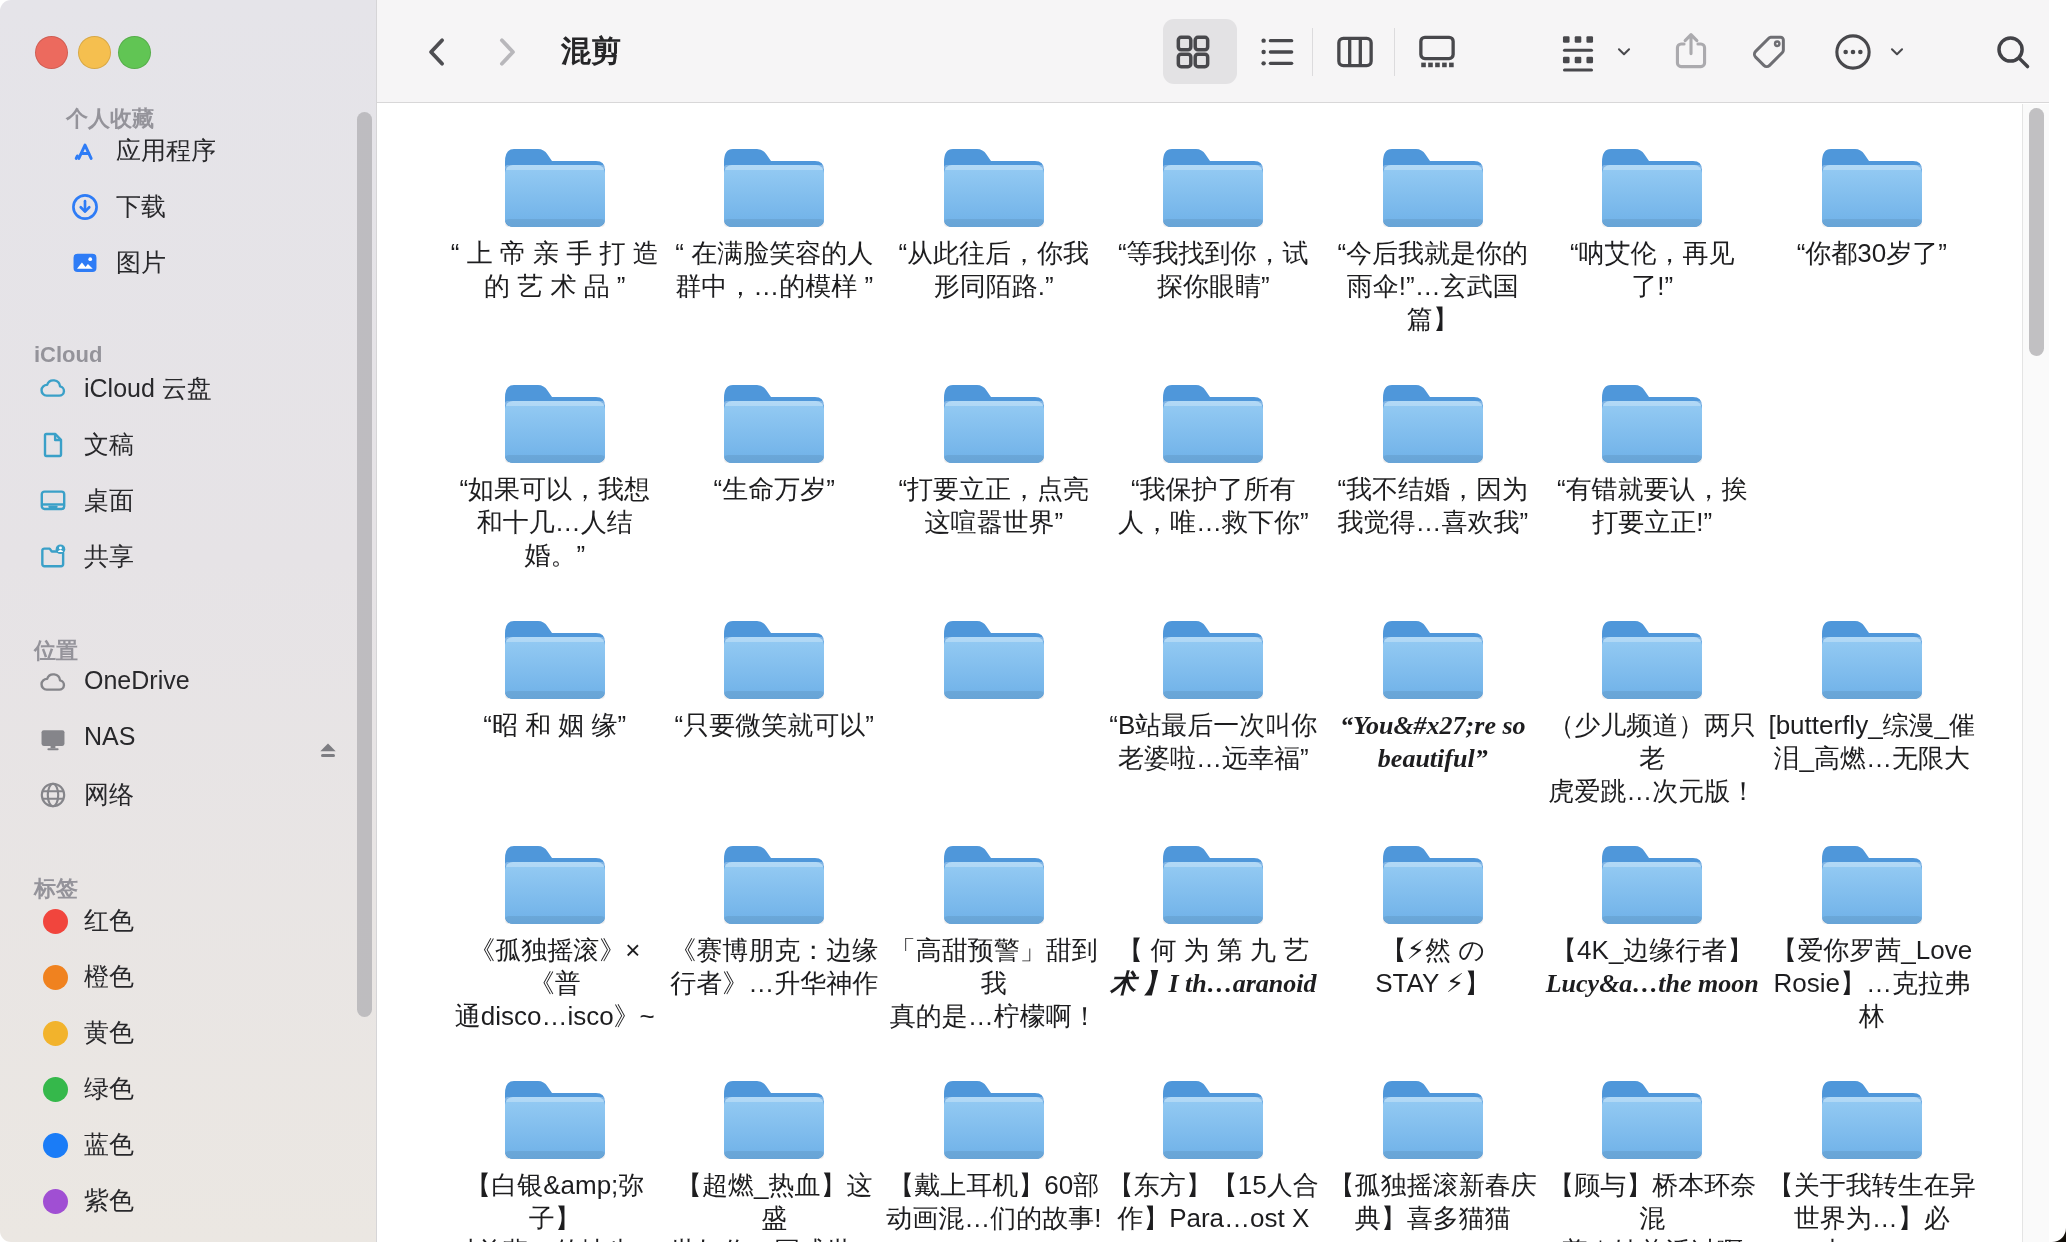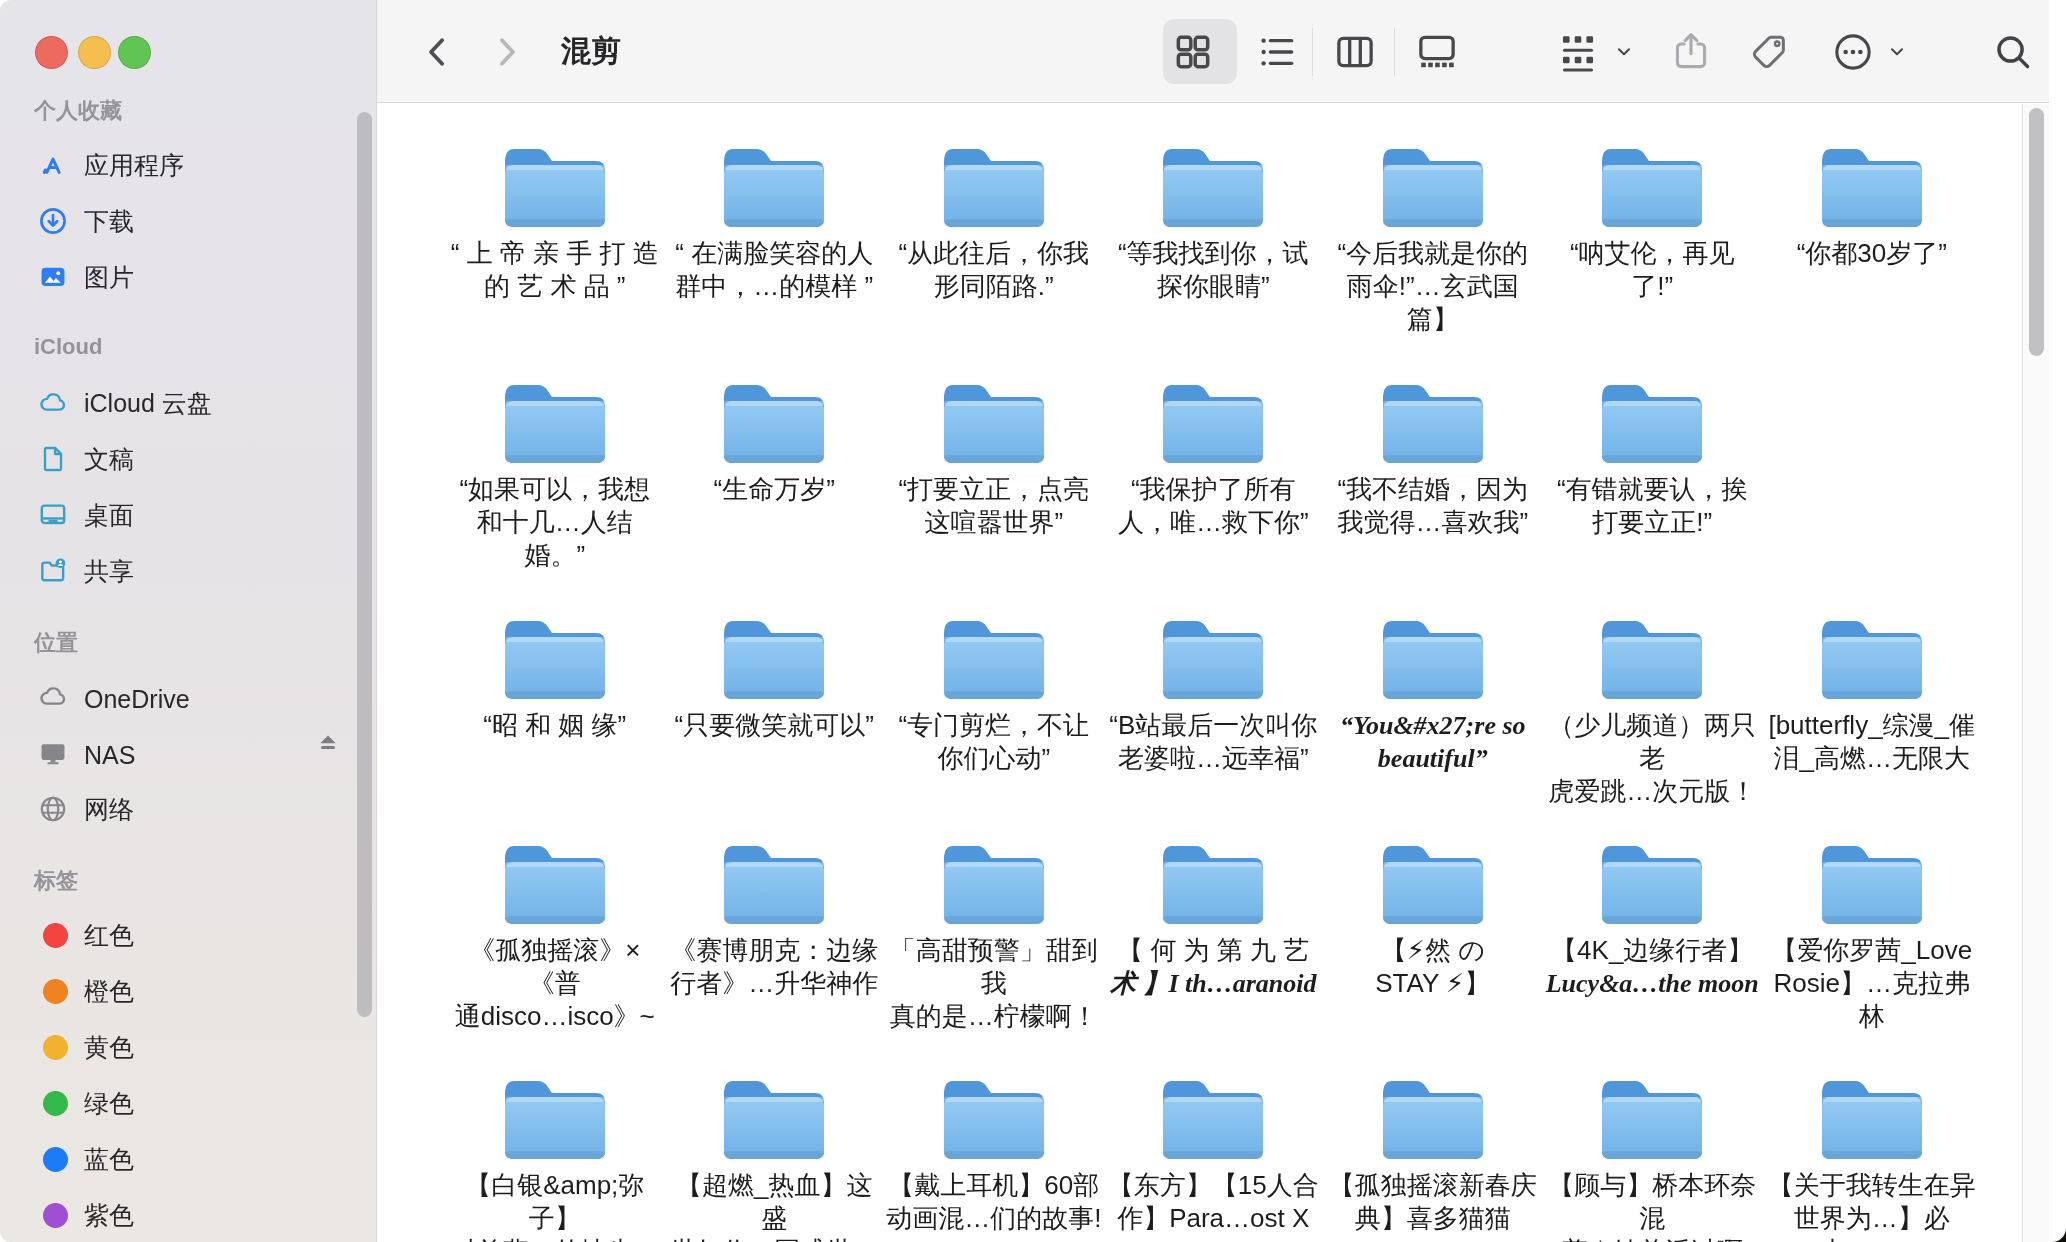--- a/index.html
+++ b/index.html
@@ -16,22 +16,22 @@
        background:linear-gradient(180deg,#e5e4e9 0%,#e6e3e6 45%,#ebe7e2 100%);
        border-right:1px solid #d6d5d7;box-sizing:border-box;}
   .traffic{position:absolute;top:36px;width:33px;height:33px;border-radius:50%;
        box-shadow:inset 0 0 0 1px rgba(0,0,0,.12);}
   .t-close{left:35px;background:#ec6a5e;}
   .t-min{left:78px;background:#f5bf4f;}
   .t-zoom{left:118px;background:#61c554;}
   .sb-sections{position:absolute;left:0;top:96px;width:100%;}
   .sb-header{padding:0 0 6px 34px;font-size:22px;font-weight:700;color:#94939a;height:30px;box-sizing:border-box;}
   .sb-section{margin-top:40px;}
-  .sb-section:first-child{margin-top:0;}
-  .sb-item{position:relative;height:56px;display:flex;align-items:flex-end;padding-left:36px;}
+  .sb-section:first-child{margin-top:8px;padding-left:32px;}
+  .sb-item{position:relative;height:56px;display:flex;align-items:flex-start;padding-left:36px;}
   .sb-icon{width:34px;height:34px;display:flex;align-items:center;justify-content:center;flex:0 0 34px;}
   .sb-icon svg{width:32px;height:32px;}
   .sb-label{margin-left:14px;font-size:25px;color:#28282b;white-space:nowrap;}
   .sb-dot{width:25px;height:25px;border-radius:50%;margin-left:4px;}
   .sb-eject{position:absolute;right:34px;top:14px;width:28px;height:28px;}
   .sb-eject svg{width:28px;height:28px;}
   .sb-thumb{position:absolute;right:4px;top:112px;width:15px;height:905px;
        background:#b6b5b8;border-radius:8px;opacity:.85;}
 
   
@@ -565,24 +565,20 @@
               <span>“只要微笑就可以”</span>
             </div>
           </div>
           <div class="fcell">
             <svg class="folder" viewBox="0 0 114 96">
   <path d="M7 30 Q7 17 16 17 L40 17 Q46 17 49.5 22.5 L54 29 L98 29 Q107 29 107 38 L107 87 Q107 95 98 95 L16 95 Q7 95 7 87 Z" fill="#4f97da"></path>
   <rect x="7" y="33" width="100" height="62" rx="8" fill="url(#fg)"></rect>
   <rect x="7" y="33" width="100" height="5" rx="2.5" fill="rgba(255,255,255,0.28)"></rect>
   <rect x="7" y="87" width="100" height="8" rx="4" fill="rgba(0,0,0,0.07)"></rect>
 </svg>
-            <div class="flabel">
-              <span>“专门剪烂，不让</span>
-              <span>你们心动”</span>
-            </div>
           </div>
           <div class="fcell">
             <svg class="folder" viewBox="0 0 114 96">
   <path d="M7 30 Q7 17 16 17 L40 17 Q46 17 49.5 22.5 L54 29 L98 29 Q107 29 107 38 L107 87 Q107 95 98 95 L16 95 Q7 95 7 87 Z" fill="#4f97da"></path>
   <rect x="7" y="33" width="100" height="62" rx="8" fill="url(#fg)"></rect>
   <rect x="7" y="33" width="100" height="5" rx="2.5" fill="rgba(255,255,255,0.28)"></rect>
   <rect x="7" y="87" width="100" height="8" rx="4" fill="rgba(0,0,0,0.07)"></rect>
 </svg>
             <div class="flabel">
               <span>“B站最后一次叫你</span>

